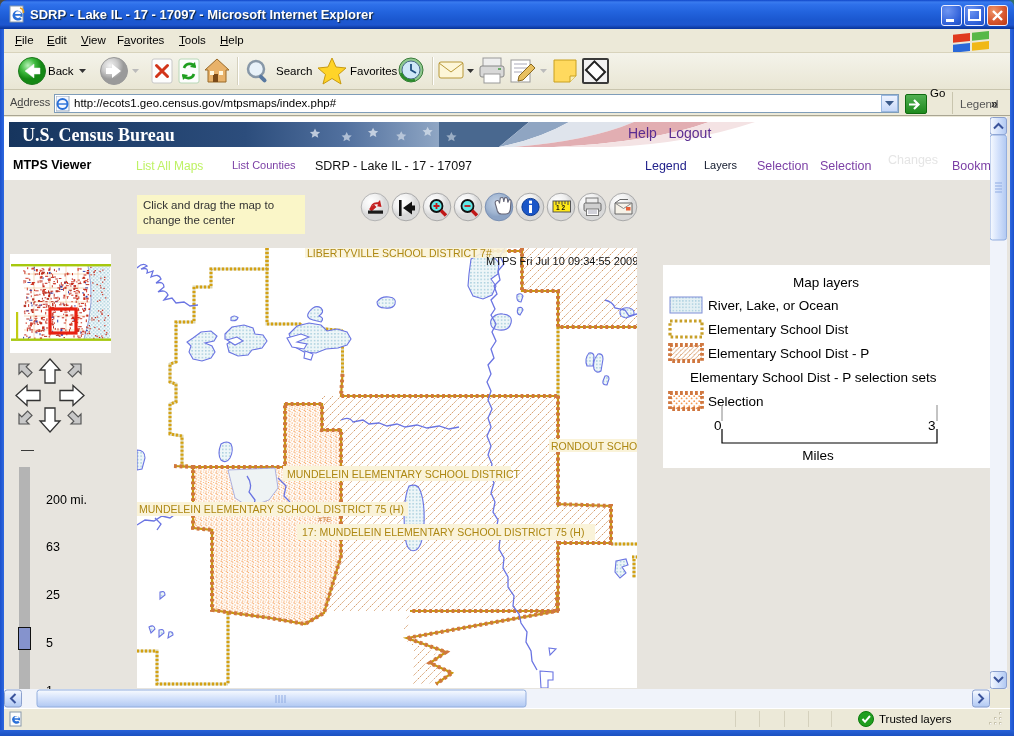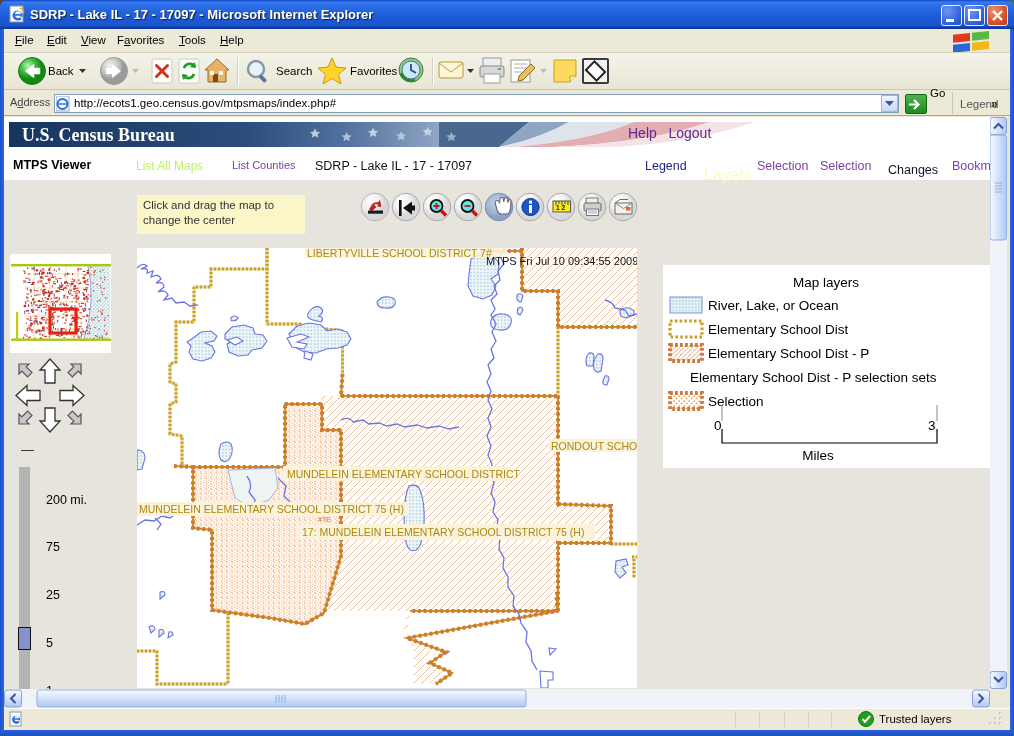--- a/index.html
+++ b/index.html
@@ -190,24 +190,24 @@
   <path d="M455 8 l1.8 3.6 4 .4 -3 2.7 .9 3.9 -3.7 -2 -3.7 2 .9 -3.9 -3 -2.7 4 -.4 Z" opacity="0.7"></path>
  </g>
  <text x="13" y="19" font-family="Liberation Serif, serif" font-size="18" font-weight="bold" fill="#fff">U.S. Census Bureau</text>
 </svg>
 <div class="abs" style="left:628px;top:125px;font-size:14px;color:#5b2d91">Help&nbsp;&nbsp;&nbsp;Logout</div>
 <div class="abs" style="left:13px;top:158px;font-size:12.5px;font-weight:bold;color:#000">MTPS Viewer</div>
 <div class="abs" style="left:136px;top:159px;font-size:12px;color:#bef264">List All Maps</div>
 <div class="abs" style="left:232px;top:159px;font-size:11px;color:#7b3fa5">List Counties</div>
 <div class="abs" style="left:315px;top:159px;font-size:12.5px;color:#111">SDRP - Lake IL - 17 - 17097</div>
 <div class="abs" style="left:645px;top:159px;font-size:12.5px;font-weight:normal;color:#22228c">Legend</div>
-<div class="abs" style="left:704px;top:166px;font-size:16px;color:#fef9c3">Layers</div>
+<div class="abs" style="left:704px;top:159px;font-size:11px;color:#0f172a">Layers</div>
 <div class="abs" style="left:757px;top:159px;font-size:12.5px;color:#7b3fa5">Selection</div>
 <div class="abs" style="left:820px;top:159px;font-size:12.5px;color:#7b3fa5">Selection</div>
-<div class="abs" style="left:888px;top:163px;font-size:12.5px;color:#0f172a">Changes</div>
+<div class="abs" style="left:888px;top:153px;font-size:12.5px;color:#e5e5e5">Changes</div>
 <div class="abs" style="left:952px;top:159px;font-size:12.5px;color:#7b3fa5;width:38px;overflow:hidden;white-space:nowrap">Bookma</div>
 <svg class="abs" style="left:10px;top:254px" width="101" height="99">
  <defs>
   <pattern id="bluehatch" width="3.6" height="3.6" patternUnits="userSpaceOnUse">
    <rect width="3.6" height="3.6" fill="#f2f8fa"></rect>
         <rect x="0" y="0" width="1.5" height="1.5" fill="#a4cdd9"></rect>
         <rect x="1.8" y="1.8" width="1.5" height="1.5" fill="#b9d9e2"></rect>
   </pattern>
  </defs>
  <rect x="0" y="0" width="101" height="99" fill="#fff"></rect>
@@ -709,21 +709,21 @@
  <g fill="#fff" stroke="#333" stroke-width="1.3">
   <path d="M36 1 L46 12 L41 12 L41 25 L31 25 L31 12 L26 12 Z"></path>
   <path d="M36 74 L46 63 L41 63 L41 50 L31 50 L31 63 L26 63 Z"></path>
   <path d="M2 37.5 L13 27.5 L13 32.5 L26 32.5 L26 42.5 L13 42.5 L13 47.5 Z"></path>
   <path d="M70 37.5 L59 27.5 L59 32.5 L46 32.5 L46 42.5 L59 42.5 L59 47.5 Z"></path>
  </g>
 </svg>
 <div class="abs" style="left:21px;top:442px;font-size:13px;color:#222">—</div>
 <div class="abs" style="left:19px;top:467px;width:11px;height:223px;background:#b4b4b4"></div>
 <div class="abs" style="left:46px;top:493px;font-size:12.5px;color:#000">200 mi.</div>
-<div class="abs" style="left:46px;top:540px;font-size:12.5px;color:#000">75</div>
+<div class="abs" style="left:46px;top:540px;font-size:12.5px;color:#000">63</div>
 <div class="abs" style="left:46px;top:588px;font-size:12.5px;color:#000">25</div>
 <div class="abs" style="left:46px;top:636px;font-size:12.5px;color:#000">5</div>
 <div class="abs" style="left:46px;top:684px;font-size:12.5px;color:#000">1</div>
 <div class="abs" style="left:18px;top:627px;width:13px;height:23px;background:#8593cd;border:1.5px solid #111"></div>
 <div class="abs" style="left:137px;top:195px;width:168px;height:39px;background:#faf6c8;font-size:11.5px;color:#333;padding:3px 0 0 6px;line-height:15px">Click and drag the map to<br>change the center</div>
 <svg class="abs" style="left:360px;top:192px" width="280" height="31">
  <defs>
   <radialGradient id="gbtn" cx="35%" cy="30%">
         <stop offset="0%" stop-color="#ffffff"></stop>
         <stop offset="65%" stop-color="#efefef"></stop>

